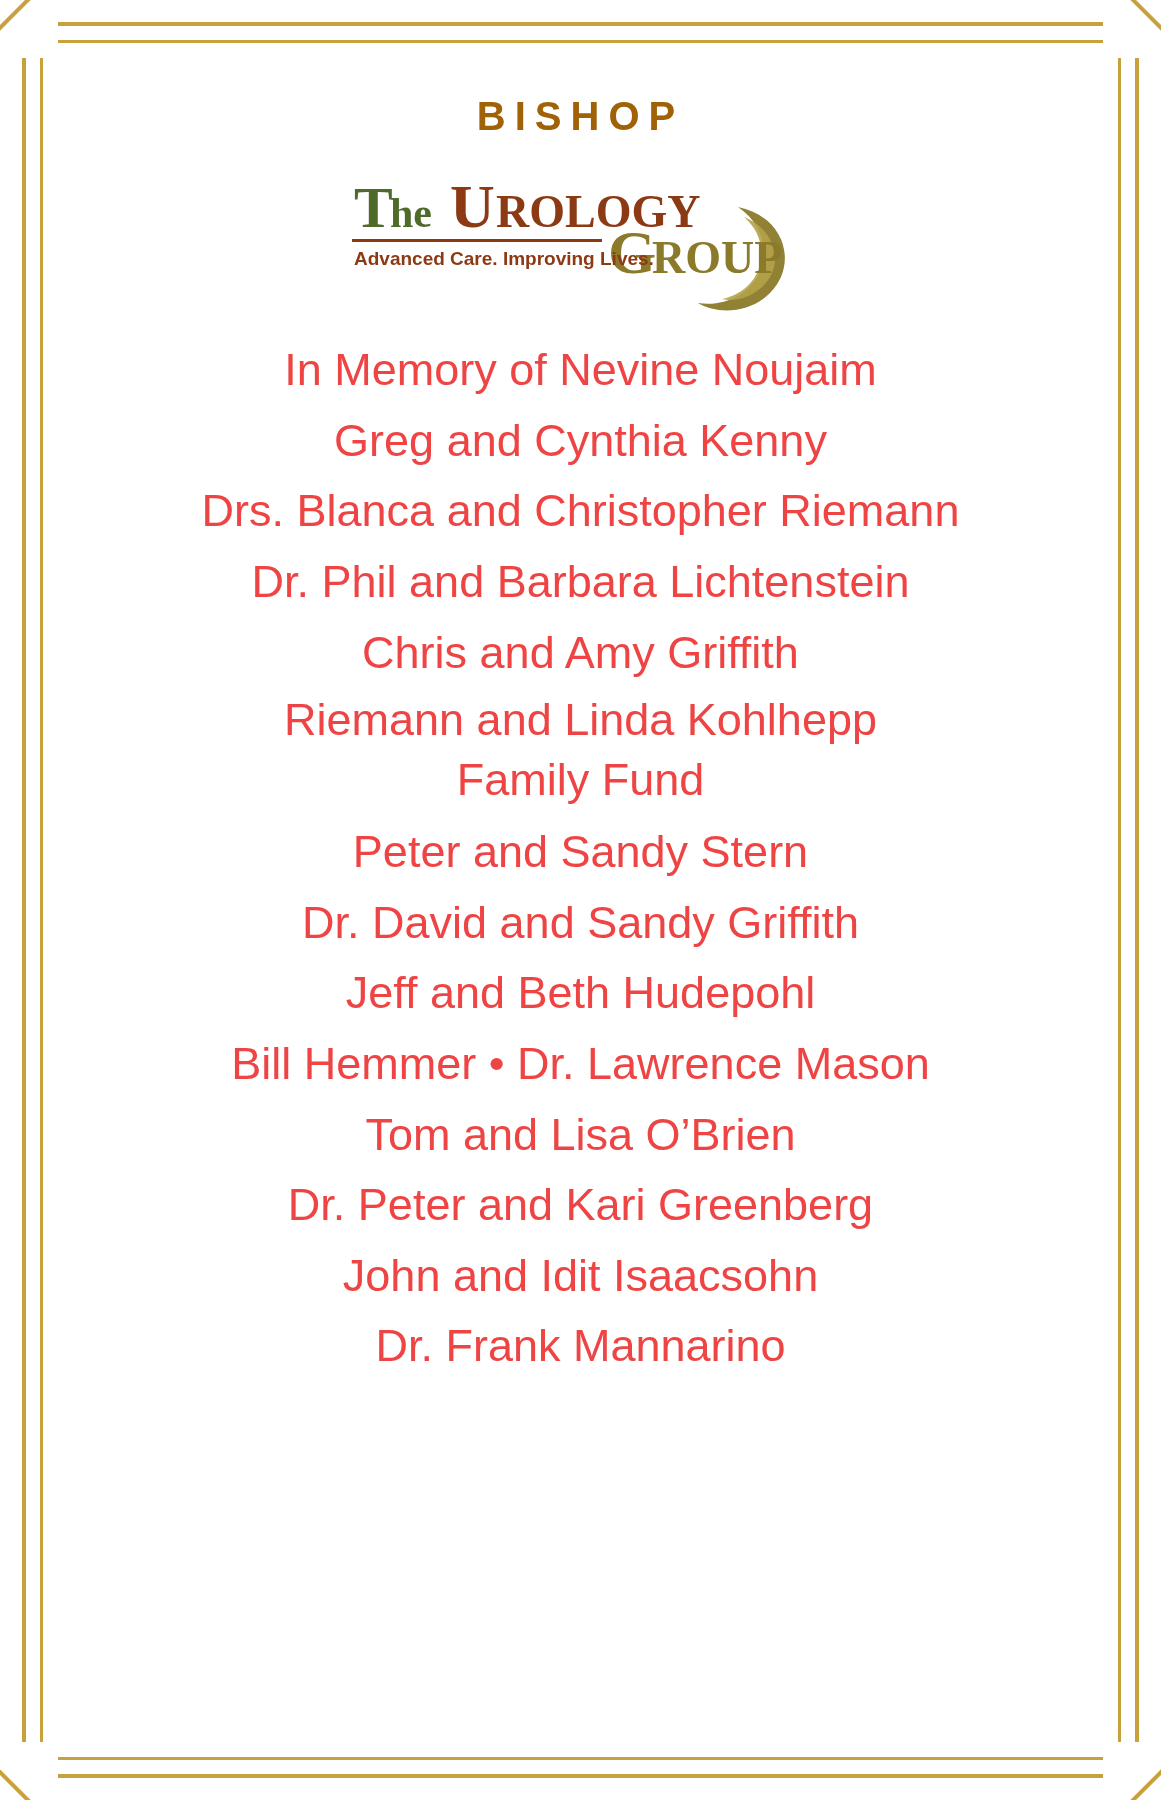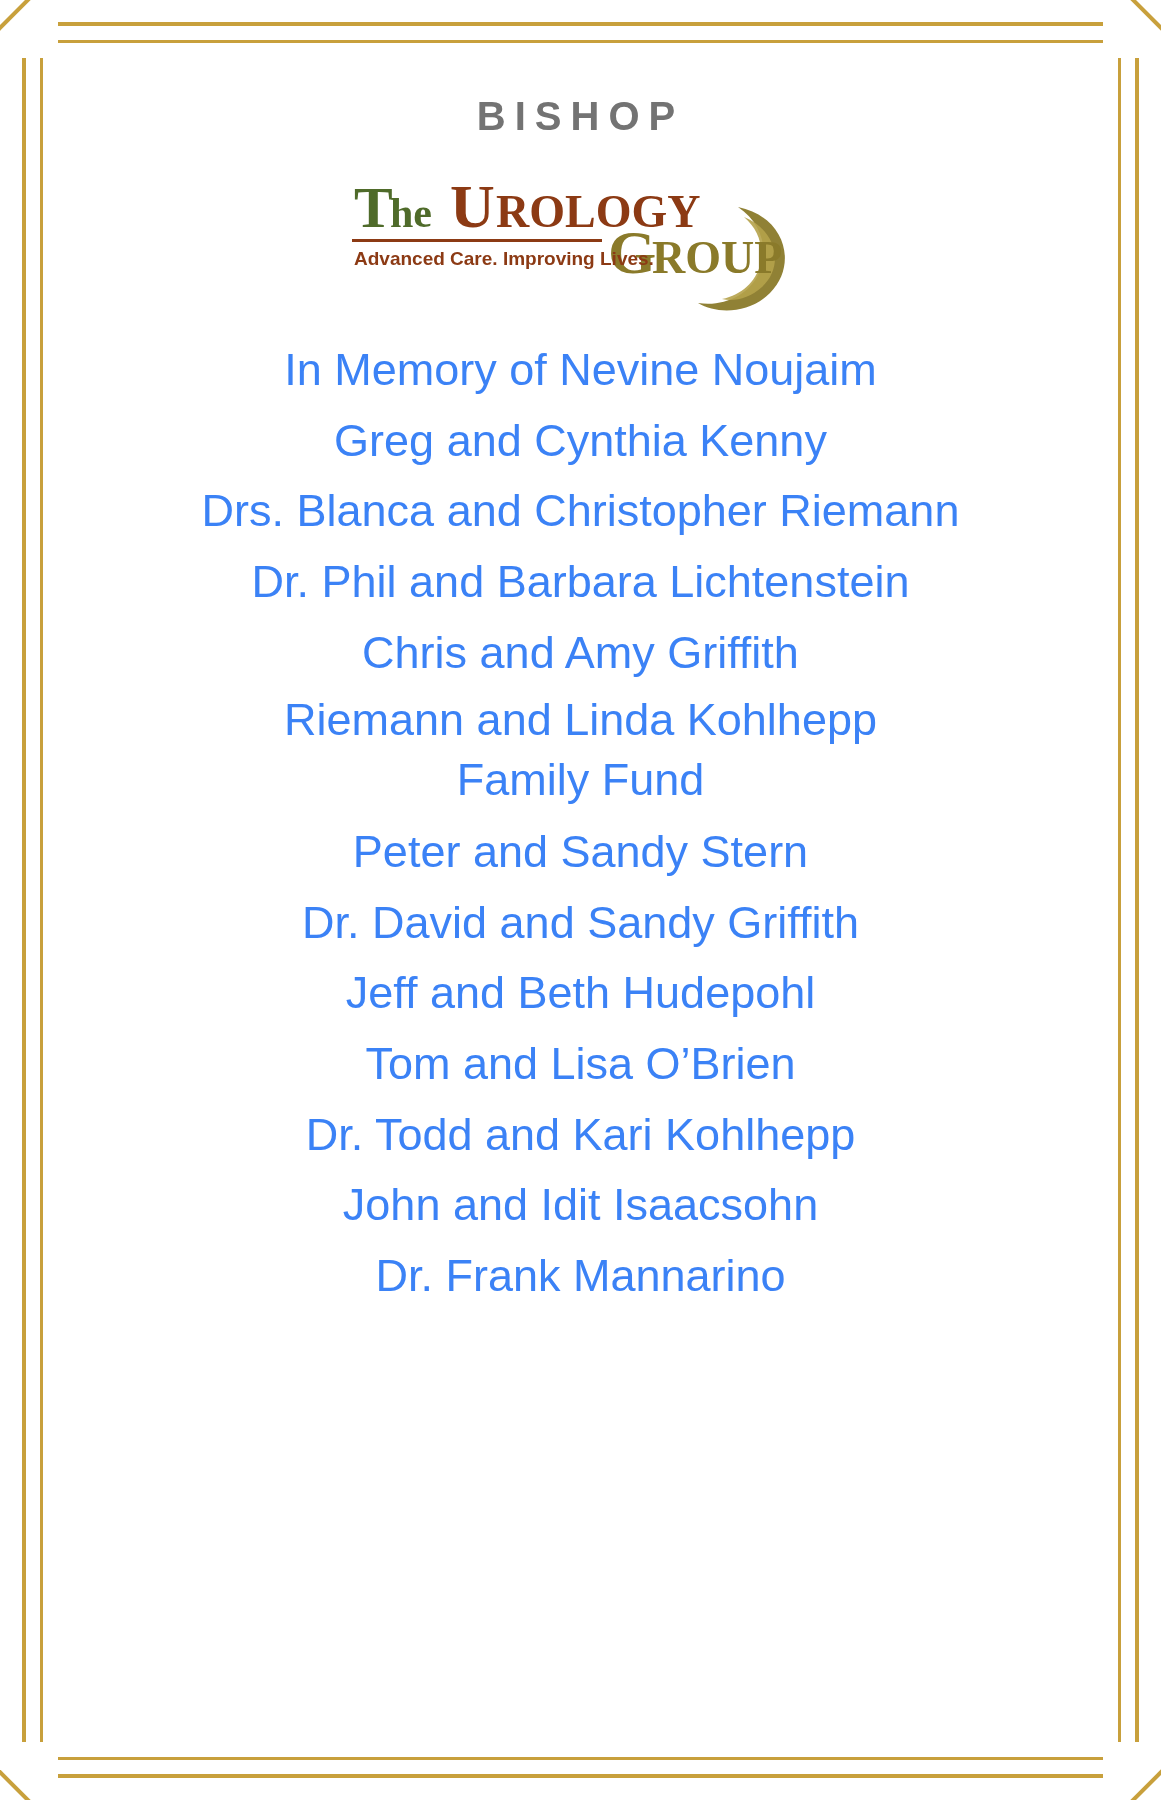--- a/index.html
+++ b/index.html
@@ -75,21 +75,21 @@
     top: 70px;
     bottom: 70px;
     text-align: center;
   }
 
   .tier-title {
     margin-top: 24px;
     font-size: 40px;
     font-weight: bold;
     letter-spacing: 9px;
-    color: #737373;
+    color: #a16207;
     font-family: "Liberation Sans", sans-serif;
   }
 
   
   .logo-wrap {
     margin-top: 26px;
     height: 160px;
     position: relative;
   }
   .logo-svg {
@@ -97,21 +97,21 @@
     margin: 0 auto;
   }
 
   
   .donor-list {
     margin-top: 10px;
   }
   .donor {
     font-size: 45px;
     line-height: 1.57;
-    color: #3b82f6;
+    color: #ef4444;
     font-family: "Liberation Sans", sans-serif;
     font-weight: 400;
     white-space: pre-line;
   }
   .donor.two-line {
     line-height: 1.32;
     margin-bottom: 8px;
     margin-top: 2px;
   }
 </style>
@@ -167,19 +167,20 @@
     <div class="donor">In Memory of Nevine Noujaim</div>
     <div class="donor">Greg and Cynthia Kenny</div>
     <div class="donor">Drs. Blanca and Christopher Riemann</div>
     <div class="donor">Dr. Phil and Barbara Lichtenstein</div>
     <div class="donor">Chris and Amy Griffith</div>
     <div class="donor two-line">Riemann and Linda Kohlhepp
 Family Fund</div>
     <div class="donor">Peter and Sandy Stern</div>
     <div class="donor">Dr. David and Sandy Griffith</div>
     <div class="donor">Jeff and Beth Hudepohl</div>
+    <div class="donor">Bill Hemmer • Dr. Lawrence Mason</div>
     <div class="donor">Tom and Lisa O’Brien</div>
-    <div class="donor">Dr. Todd and Kari Kohlhepp</div>
+    <div class="donor">Dr. Peter and Kari Greenberg</div>
     <div class="donor">John and Idit Isaacsohn</div>
     <div class="donor">Dr. Frank Mannarino</div>
   </div>
 
 </div>
 
 </body></html>

